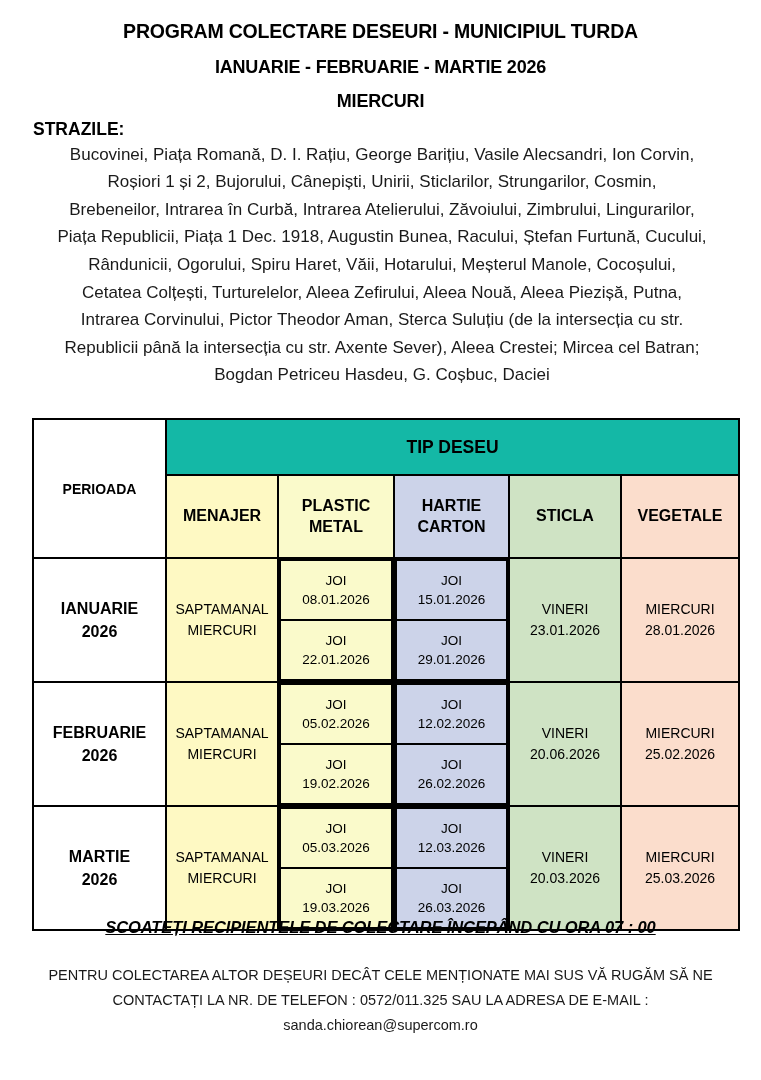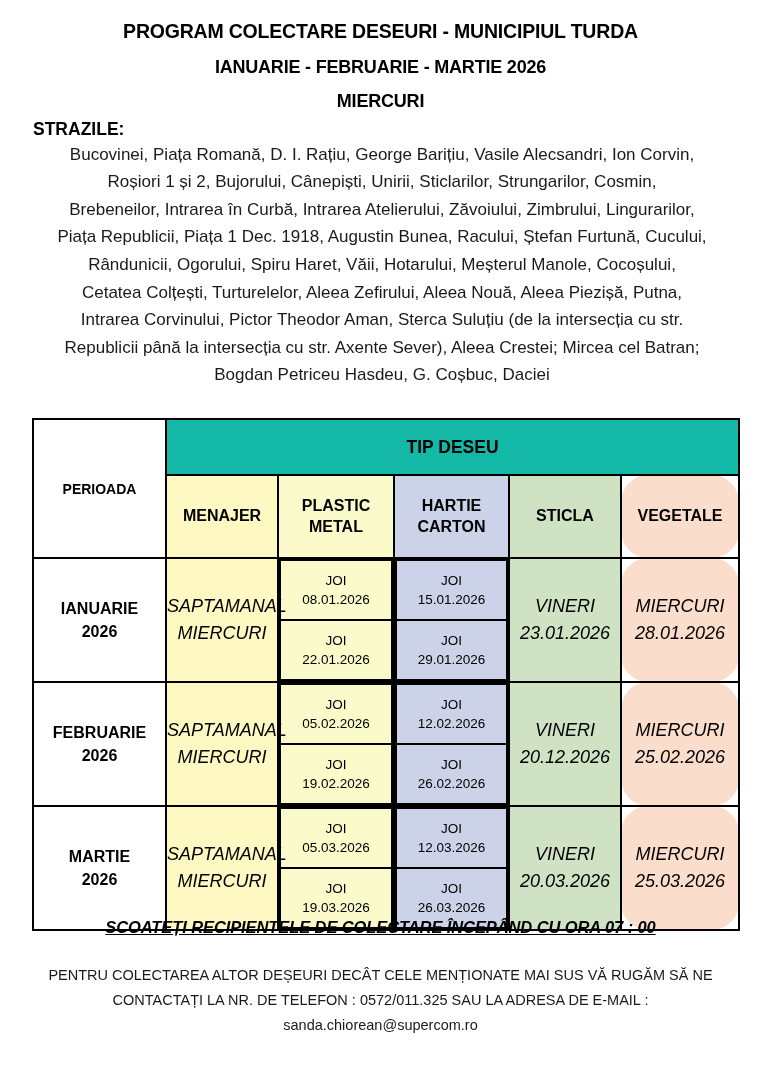--- a/index.html
+++ b/index.html
@@ -104,36 +104,35 @@
     height: 81px;
     line-height: 1.28;
   }
   .month-cell {
     font-size: 16px;
     font-weight: bold;
     background: #ffffff;
     line-height: 1.45;
   }
   .fixed-cell {
-    font-size: 18px;
+    font-size: 14px;
     line-height: 1.5;
-    font-style: italic;
   }
   .date-sub {
     font-size: 13.5px;
     line-height: 1.42;
     height: 58px;
   }
   .row-main td { height: 116px; }
 
   .bg-gray    { background: #fef9c3; }
   .bg-yellow  { background: #fafacb; }
   .bg-blue    { background: #ccd3e9; }
   .bg-green   { background: #cfe3c4; }
-  .bg-peach   { background: #fbddcc; border-radius: 27px; }
+  .bg-peach   { background: #fbddcc; }
 
   .inner-tbl {
     border-collapse: collapse;
     width: 100%;
     height: 100%;
     table-layout: fixed;
   }
   .inner-tbl td {
     border: 0;
     height: 58px;
@@ -316,21 +315,21 @@
                   <td class="date-sub">
               <div>JOI</div>
               <div>26.02.2026</div>
             </td>
                 </tr>
           </tbody>
             </table>
         </td>
         <td class="fixed-cell bg-green">
           <div>VINERI</div>
-          <div>20.12.2026</div>
+          <div>20.06.2026</div>
         </td>
         <td class="fixed-cell bg-peach">
           <div>MIERCURI</div>
           <div>25.02.2026</div>
         </td>
       </tr>
 
       <tr class="row-main">
         <td class="month-cell">
           <div>MARTIE</div>

